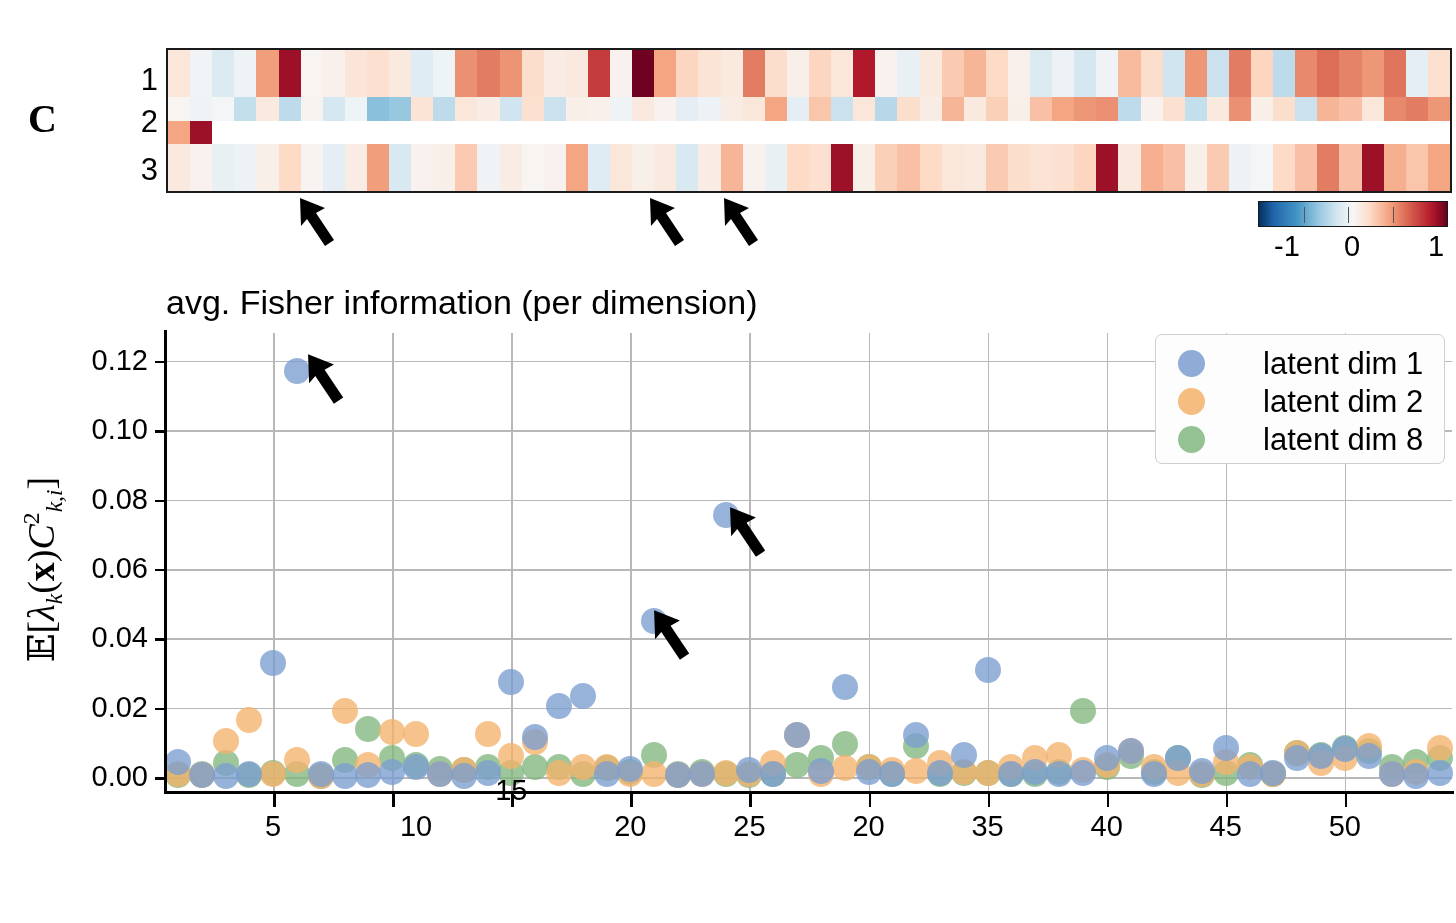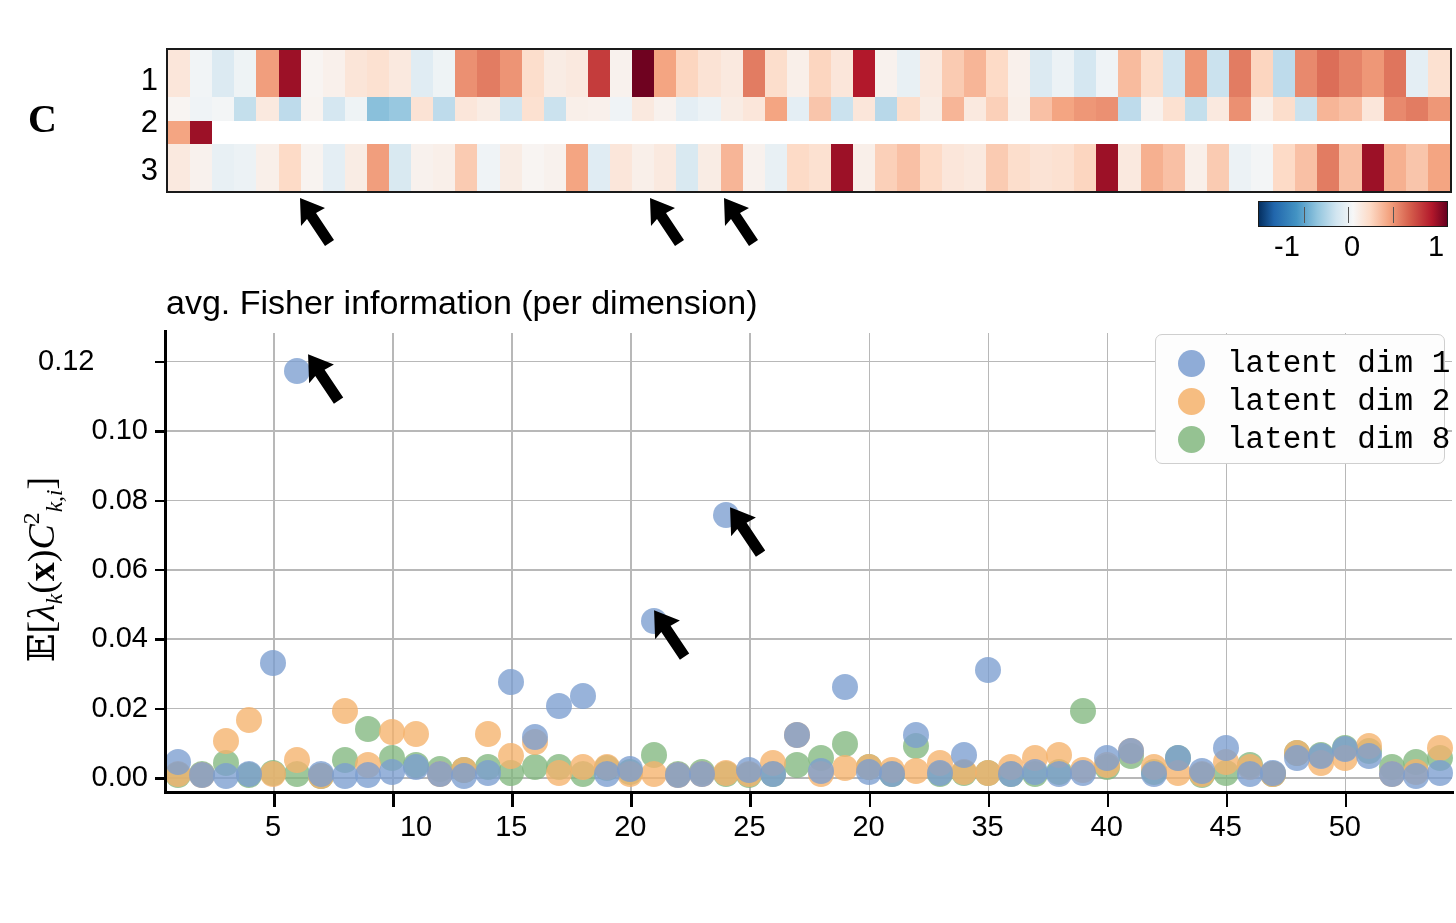--- a/index.html
+++ b/index.html
@@ -46,21 +46,21 @@
   .xtk{position:absolute;top:794px;width:2.5px;height:13px;background:#000;}
 
   .pt{position:absolute;border-radius:50%;opacity:.78;}
 
   
   #legend{position:absolute;left:1155px;top:334px;width:290px;height:130px;
           background:#fdfdfd;border:1px solid #cfcfcf;border-radius:7px;
           box-sizing:border-box;padding:9px 0 0 0;}
   .lgrow{display:flex;align-items:center;height:38px;padding-left:22px;}
   .lgdot{width:27px;height:27px;border-radius:50%;opacity:.85;flex:none;}
-  .lgtxt{font-size:31px;line-height:31px;margin-left:22px;white-space:nowrap;font-family:Liberation Mono, monospace;}
+  .lgtxt{font-size:31px;line-height:31px;margin-left:58px;white-space:nowrap;}
 
   
   #xlabel{position:absolute;left:0;top:862px;width:1456px;text-align:center;
           font-size:36px;}
   #ylabel{position:absolute;left:-152px;top:545px;width:390px;text-align:center;
           font-size:38px;transform:rotate(-90deg);
           font-family:"Liberation Serif",serif;white-space:nowrap;}
   #ylabel i{font-style:italic;}
   .sub{font-size:.62em;vertical-align:-0.32em;font-style:italic;}
   .sup{font-size:.62em;vertical-align:0.62em;}
@@ -507,27 +507,27 @@
     <div class="tick" style="left: 38px; width: 110px; text-align: right; top: 692.727px;">0.02</div>
     <div class="ytk" style="top: 638.333px;"></div>
     <div class="tick" style="left: 38px; width: 110px; text-align: right; top: 623.333px;">0.04</div>
     <div class="ytk" style="top: 568.939px;"></div>
     <div class="tick" style="left: 38px; width: 110px; text-align: right; top: 553.939px;">0.06</div>
     <div class="ytk" style="top: 499.545px;"></div>
     <div class="tick" style="left: 38px; width: 110px; text-align: right; top: 484.545px;">0.08</div>
     <div class="ytk" style="top: 430.152px;"></div>
     <div class="tick" style="left: 38px; width: 110px; text-align: right; top: 415.152px;">0.10</div>
     <div class="ytk" style="top: 360.758px;"></div>
-    <div class="tick" style="left: 38px; width: 110px; text-align: left; top: 345.758px;">0.12</div>
+    <div class="tick" style="left: 38px; width: 110px; text-align: right; top: 345.758px;">0.12</div>
     <div class="xtk" style="left: 273.167px;"></div>
     <div class="tick" style="width: 80px; text-align: center; left: 233.167px; top: 812px;">5</div>
     <div class="xtk" style="left: 392.241px;"></div>
     <div class="tick" style="width: 80px; text-align: right; left: 352.241px; top: 812px;">10</div>
     <div class="xtk" style="left: 511.315px;"></div>
-    <div class="tick" style="width: 80px; text-align: center; left: 471.315px; top: 812px;">15</div>
+    <div class="tick" style="width: 80px; text-align: center; left: 471.315px; top: 776px;">15</div>
     <div class="xtk" style="left: 630.389px;"></div>
     <div class="tick" style="width: 80px; text-align: center; left: 590.389px; top: 812px;">20</div>
     <div class="xtk" style="left: 749.463px;"></div>
     <div class="tick" style="width: 80px; text-align: center; left: 709.463px; top: 812px;">25</div>
     <div class="xtk" style="left: 868.537px;"></div>
     <div class="tick" style="width: 80px; text-align: center; left: 828.537px; top: 812px;">20</div>
     <div class="xtk" style="left: 987.611px;"></div>
     <div class="tick" style="width: 80px; text-align: center; left: 947.611px; top: 812px;">35</div>
     <div class="xtk" style="left: 1106.69px;"></div>
     <div class="tick" style="width: 80px; text-align: center; left: 1066.69px; top: 812px;">40</div>

